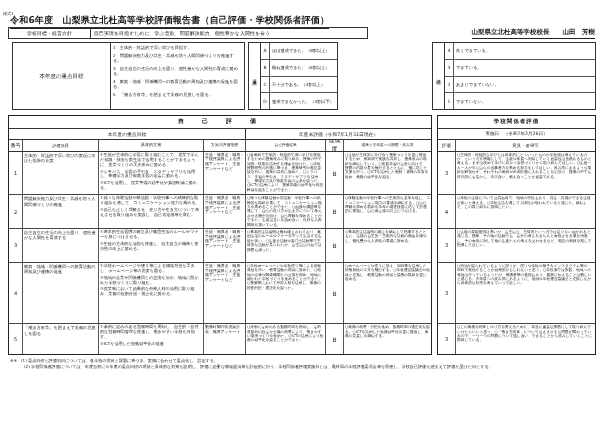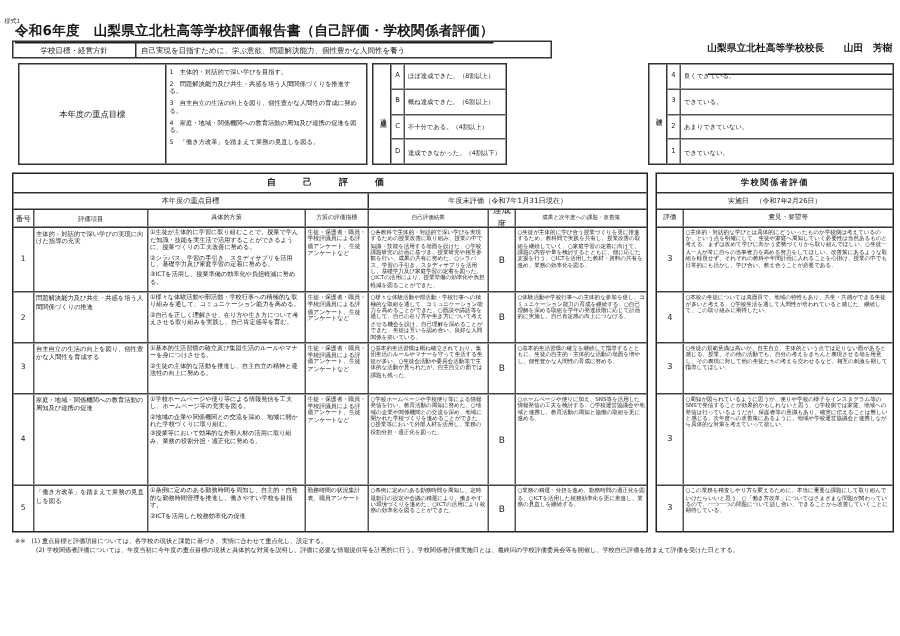--- a/index.html
+++ b/index.html
@@ -8,21 +8,21 @@
     position:relative;width:600px;height:424px;background:#ffffff;
     font-family:"DejaVu Sans",sans-serif;color:#1a1a1a;overflow:hidden;
     margin:0 auto;
   }
   .abs{position:absolute;}
   .form-label{left:3px;top:11px;font-size:4px;color:#333;}
   .title{left:10px;top:14px;font-size:9px;font-weight:bold;border-bottom:1px solid #222;padding-bottom:1px;letter-spacing:0.2px;}
   .policy{left:8px;top:27px;width:360px;height:12px;display:flex;border:1px solid #333;}
   .policy-label{width:82px;border-right:1px solid #333;font-size:5px;display:flex;align-items:center;justify-content:center;}
   .policy-text{flex:1;font-size:5px;display:flex;align-items:center;padding-left:3px;}
-  .principal{right:5px;top:28px;font-size:6.5px;font-weight:bold;border-bottom:1px solid #222;padding-bottom:12px;}
+  .principal{right:5px;top:28px;font-size:6.5px;font-weight:bold;border-bottom:1px solid #222;padding-bottom:1px;}
 
   .goals{left:12px;top:42px;width:233px;height:68px;border:1px solid #333;display:flex;}
   .goals-label{width:98px;border-right:1px solid #333;font-size:5.5px;display:flex;align-items:center;justify-content:center;}
   .goals-list{flex:1;padding:2px 2px;font-size:4.2px;line-height:1.25;}
   .goals-list div{margin-bottom:2.5px;}
 
   .scalebox{border:1px solid #333;display:flex;}
   .achbox{left:248px;top:42px;width:90px;height:68px;}
   .ratbox{left:432px;top:42px;width:164px;height:68px;}
   .v-label{width:12px;border-right:1px solid #333;writing-mode:vertical-rl;text-orientation:upright;font-size:4.5px;display:flex;align-items:center;justify-content:center;letter-spacing:1px;}

